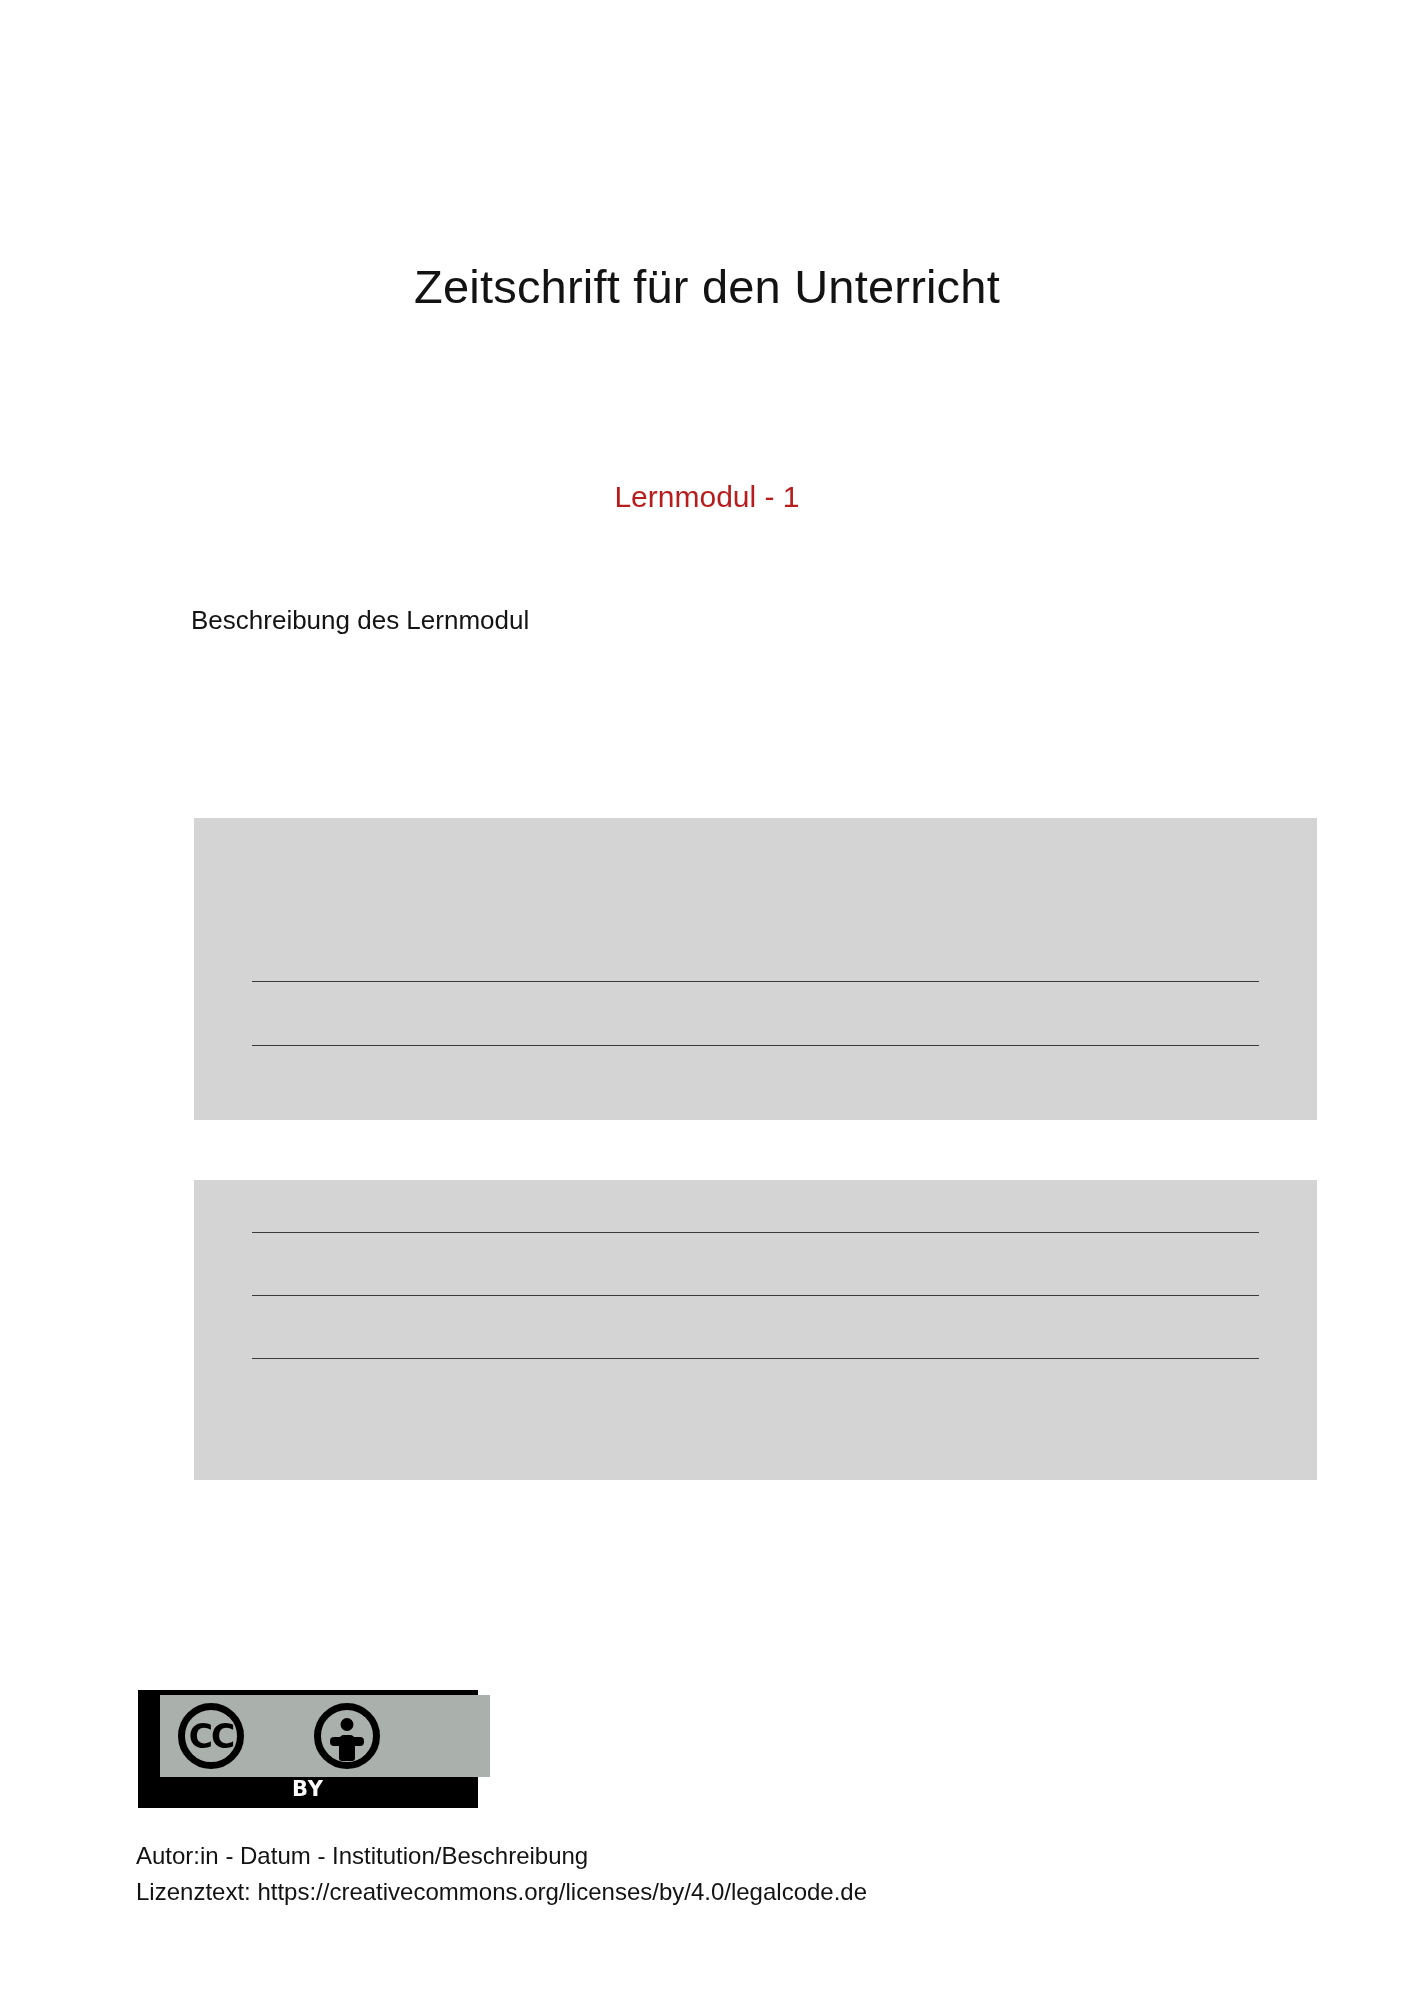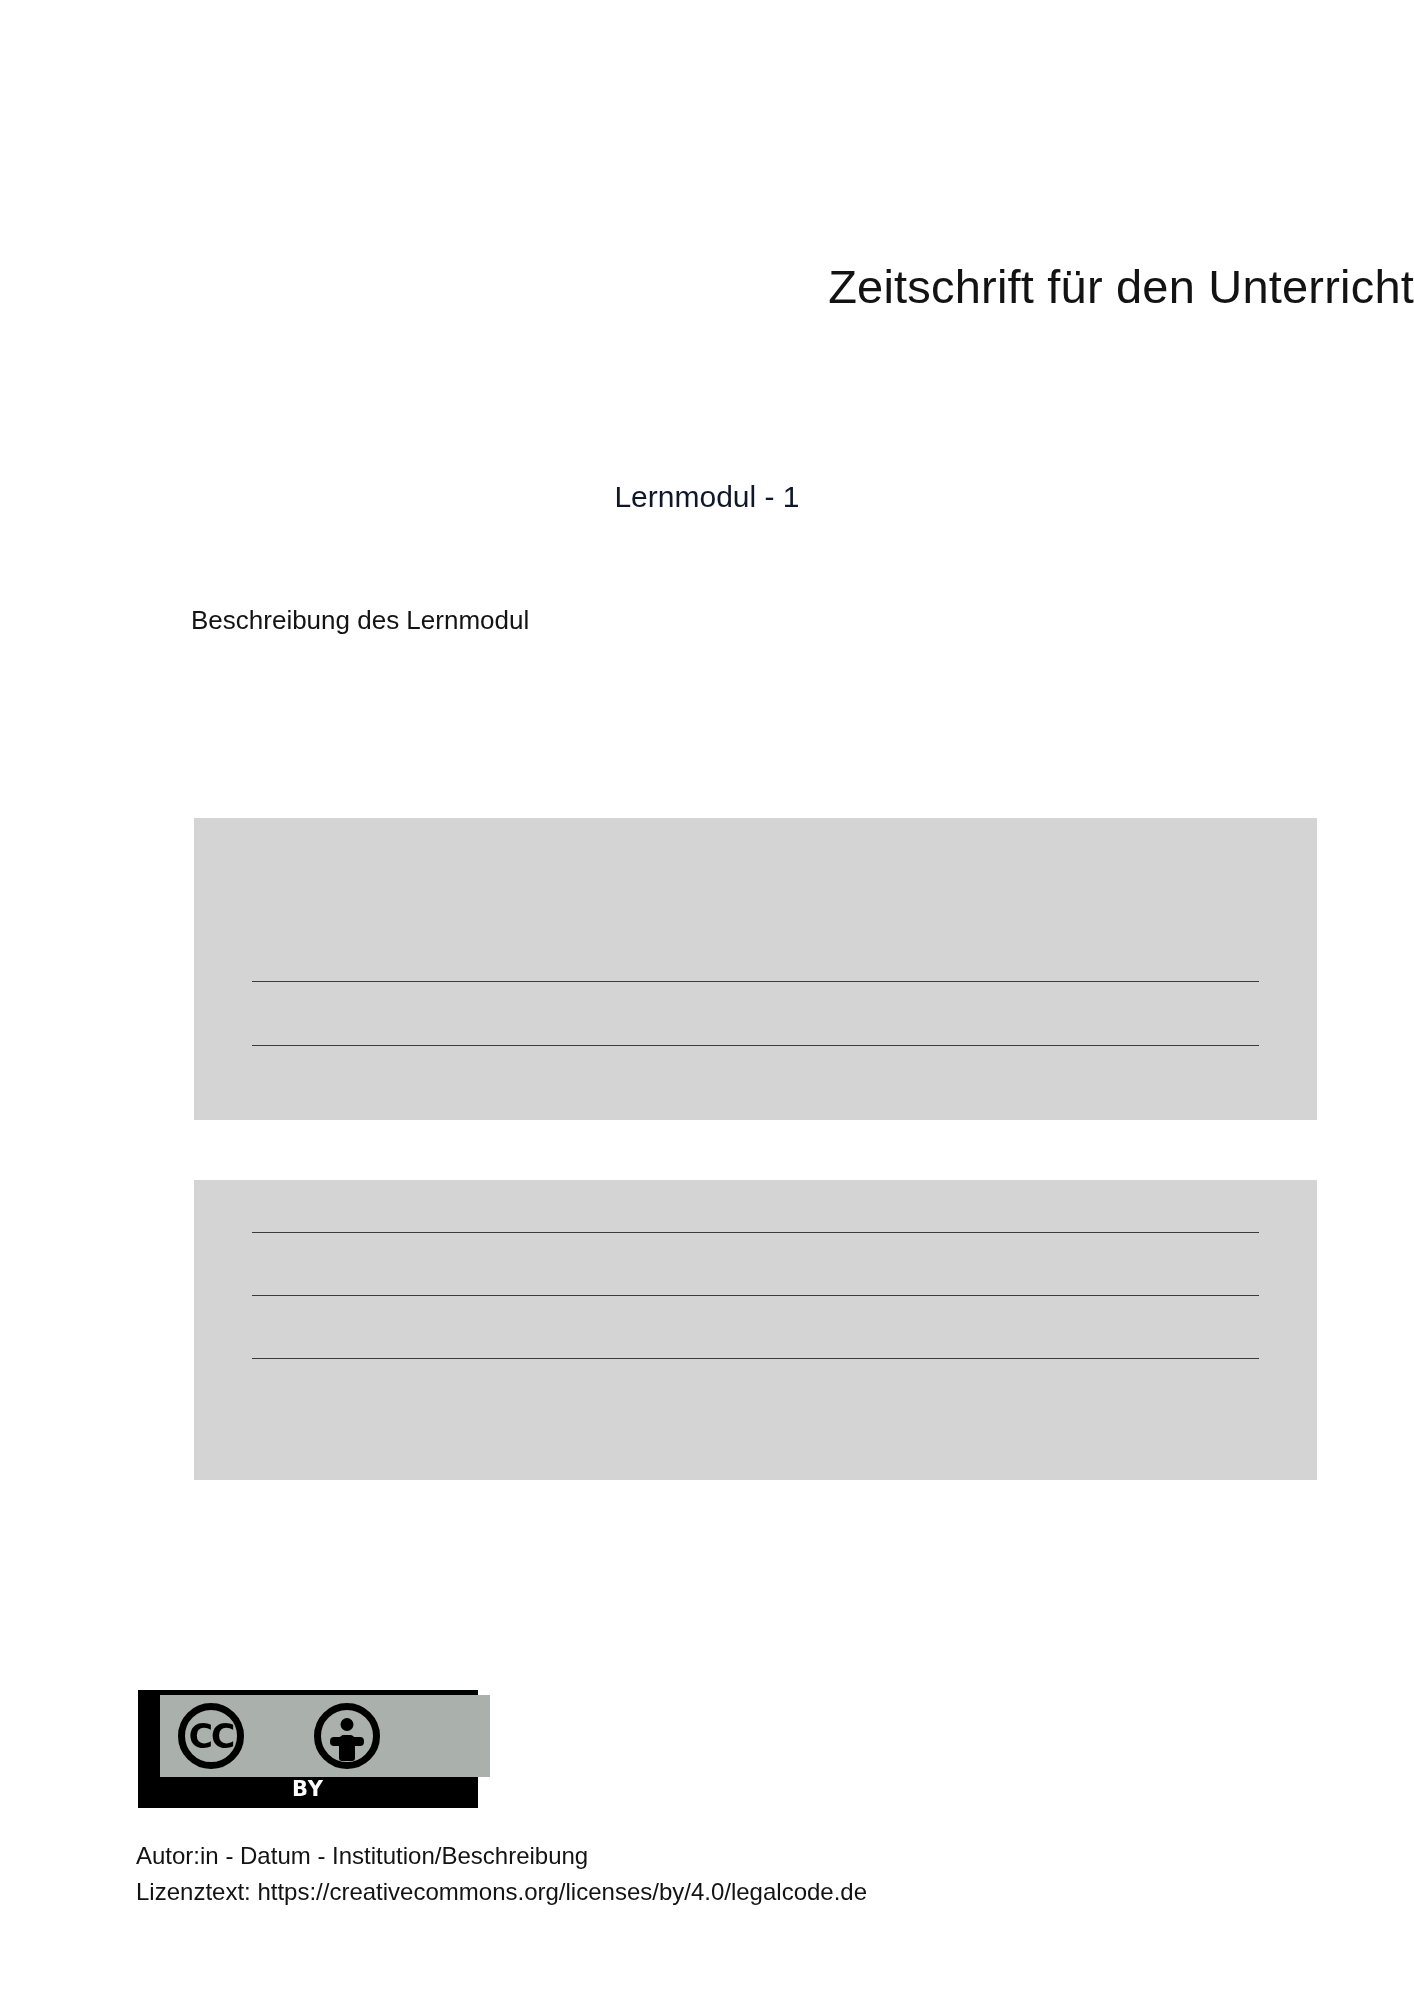--- a/index.html
+++ b/index.html
@@ -21,37 +21,37 @@
     inset: 0;
     background: #ffffff;
   }
 
   
   .doc-title {
     position: absolute;
     top: 228px;
     left: 0;
     width: 1414px;
-    text-align: right;
+    text-align: center;
     font-size: 47px;
     font-weight: 400;
     letter-spacing: 0.2px;
     color: #131313;
   }
 
   
   .module-line {
     position: absolute;
     top: 480px;
     left: 0;
     width: 1414px;
     text-align: center;
     font-size: 30px;
     font-weight: 400;
-    color: #0f172a;
+    color: #b91c1c;
   }
 
   
   .module-desc {
     position: absolute;
     top: 605px;
     left: 191px;
     font-size: 26px;
     font-weight: 400;
     color: #131313;

